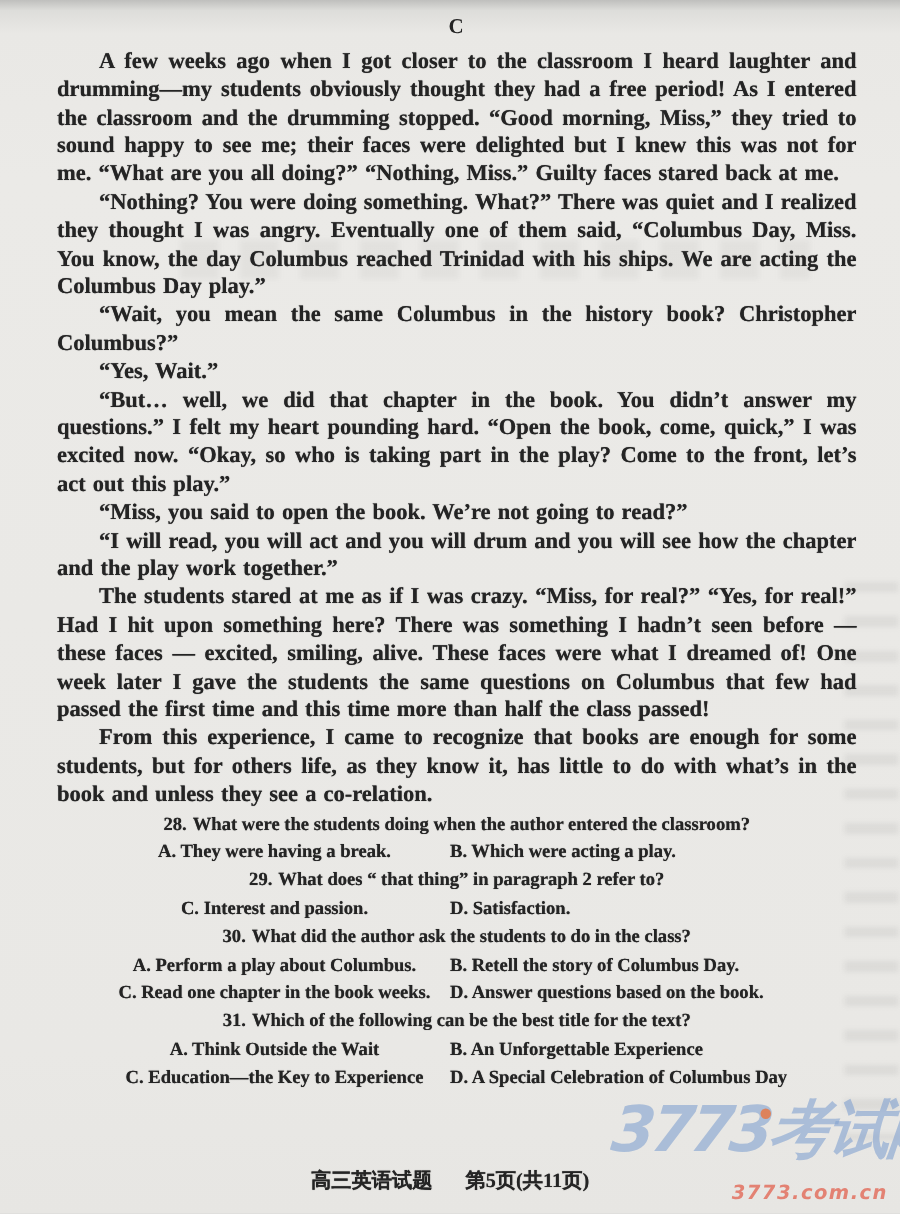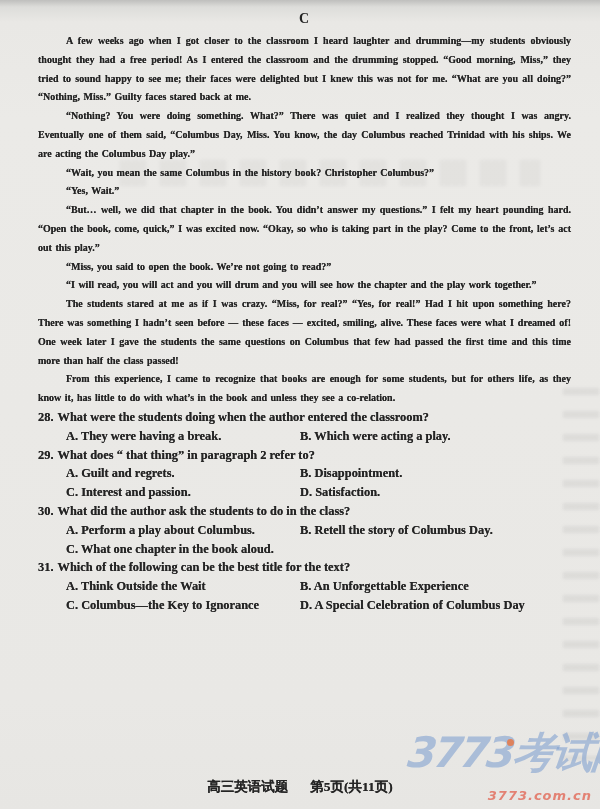--- a/index.html
+++ b/index.html
@@ -7,24 +7,24 @@
     position:relative; width:600px; height:809px; overflow:hidden;
     background:
       linear-gradient(180deg, #bfbfbd 0px, #ddddda 7px, #e9e8e5 22px, #ebeae7 120px, #e9e8e5 700px, #e7e6e3 809px);
     font-family:"Liberation Serif","DejaVu Serif",serif;
     color:#242424; font-weight:700;
   }
   .content { position:absolute; left:38px; right:29px; top:9px; }
   .section-label { text-align:center; font-size:14px; line-height:20px; margin-bottom:3px; letter-spacing:1px; }
   .para {
     margin:0; text-align:justify; text-indent:28px;
-    font-size:10px; line-height:18.8px; word-spacing:1px;
+    font-size:15px; line-height:18.8px; word-spacing:1px;
     text-shadow:0 0 0.5px rgba(40,40,40,0.85);
   }
-  .question { font-size:12.4px; line-height:18.8px; }
+  .question { font-size:12.4px; line-height:18.8px;text-align:center; }
   .q-stem { text-shadow:0 0 0.5px rgba(40,40,40,0.85); }
   .q-num { margin-right:4px; }
   .opt-row { display:flex; padding-left:28px; }
   .opt { text-shadow:0 0 0.5px rgba(40,40,40,0.85); }
   .opt-left { flex:none; width:234px; }
   .footer {
     position:absolute; left:0; right:0; bottom:13px; text-align:center;
     font-size:13.5px; font-family:"Liberation Serif","DejaVu Sans",serif;
     text-shadow:0 0 0.5px rgba(40,40,40,0.85);
   }
@@ -91,52 +91,49 @@
           <span class="opt opt-left">A. They were having a break.</span>
           <span class="opt">B. Which were acting a play.</span>
         </div>
       </div>
 
       <div class="question">
         <div class="q-stem">
           <span class="q-num">29.</span><span>What does “ that thing” in paragraph 2 refer to?</span>
         </div>
         <div class="opt-row">
-          <span class="opt opt-left">A. Guilt and regrets.</span>
-          <span class="opt">B. Disappointment.</span>
-        </div>
-        <div class="opt-row">
           <span class="opt opt-left">C. Interest and passion.</span>
           <span class="opt">D. Satisfaction.</span>
         </div>
       </div>
 
       <div class="question">
         <div class="q-stem">
           <span class="q-num">30.</span><span>What did the author ask the students to do in the class?</span>
         </div>
         <div class="opt-row">
           <span class="opt opt-left">A. Perform a play about Columbus.</span>
           <span class="opt">B. Retell the story of Columbus Day.</span>
         </div>
         <div class="opt-row">
-          <span class="opt opt-left">C. What one chapter in the book aloud.</span>
+          <span class="opt opt-left">C. Read one chapter in the book weeks.</span>
+          <span class="opt">D. Answer questions based on the book.</span>
         </div>
       </div>
 
       <div class="question">
         <div class="q-stem">
           <span class="q-num">31.</span><span>Which of the following can be the best title for the text?</span>
         </div>
         <div class="opt-row">
           <span class="opt opt-left">A. Think Outside the Wait</span>
           <span class="opt">B. An Unforgettable Experience</span>
         </div>
         <div class="opt-row">
-          <span class="opt opt-left">C. Columbus—the Key to Ignorance</span>
+          <span class="opt opt-left">C. Education—the Key to Experience</span>
           <span class="opt">D. A Special Celebration of Columbus Day</span>
         </div>
       </div>
 
     </div>
   </div>
 
   <div class="footer">
     <span>高三英语试题</span><span class="footer-page">第5页(共11页)</span>
   </div>

